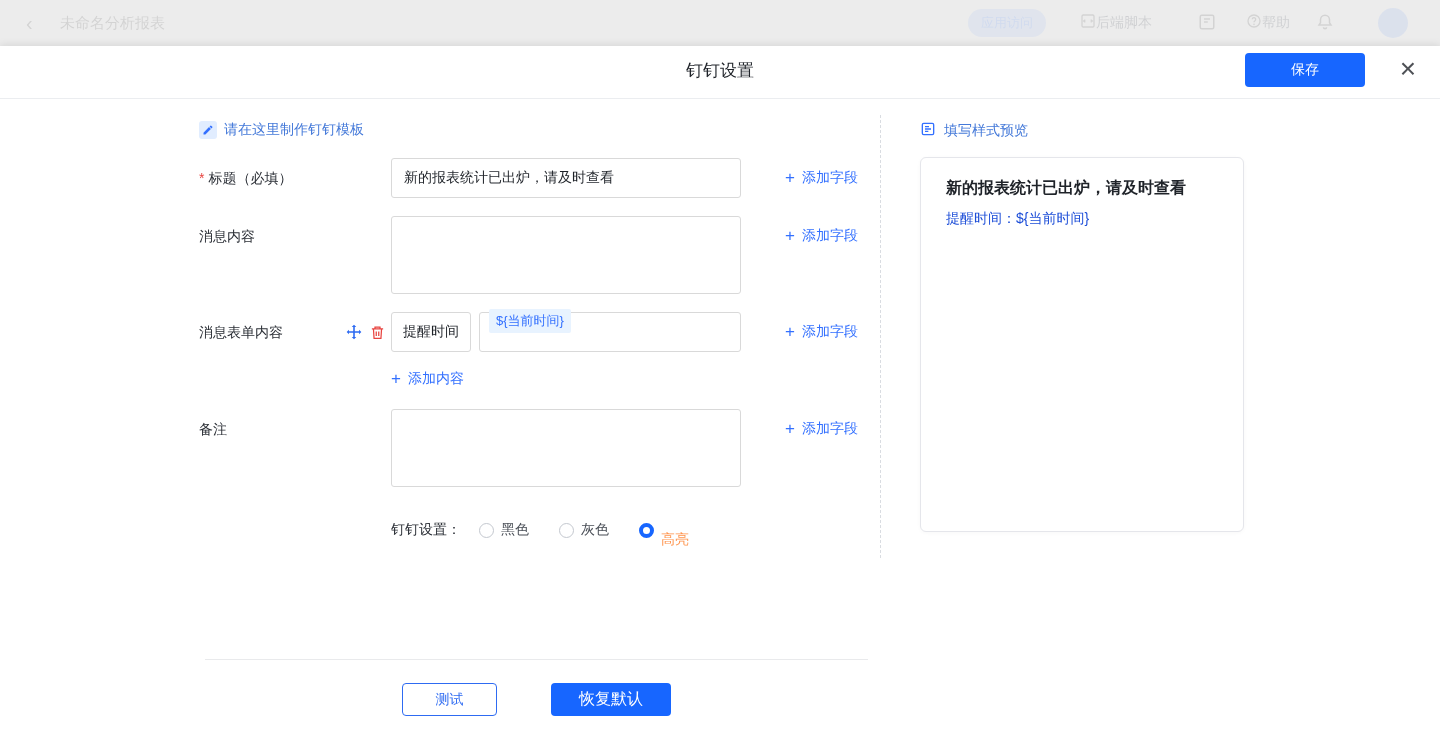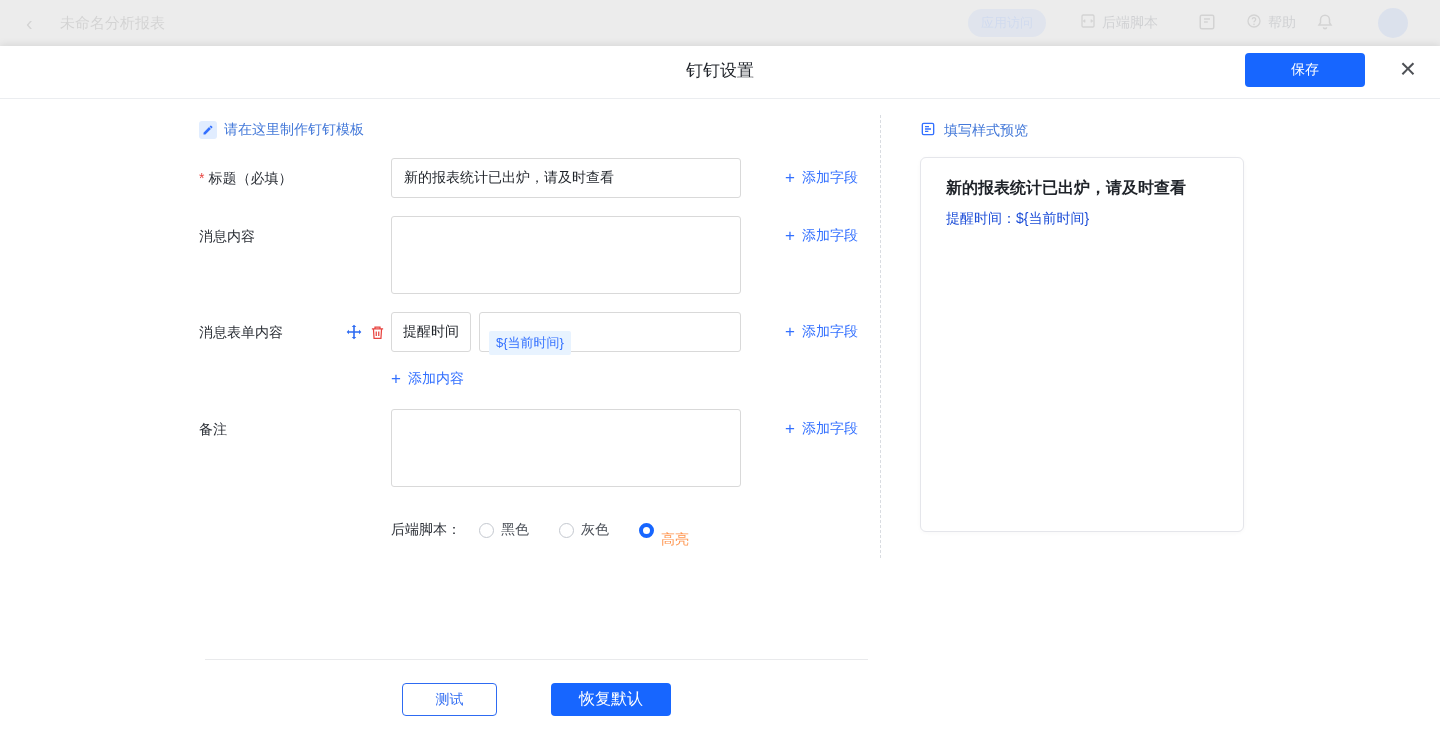--- a/index.html
+++ b/index.html
@@ -21,21 +21,21 @@
     position: relative; width: 100%; height: 100%;
     opacity: 0.13;
   }
   .tb-back { position: absolute; left: 26px; top: 13px; font-size: 20px; color: #333; line-height: 20px; }
   .tb-title { position: absolute; left: 60px; top: 14px; font-size: 15px; color: #333; }
   .tb-pill {
     position: absolute; left: 968px; top: 9px; width: 78px; height: 28px;
     background: rgba(31,105,255,0.45); color: #1f69ff; border-radius: 14px;
     display: flex; align-items: center; justify-content: center; font-size: 13px;
   }
-  .tb-item { position: absolute; top: 13px; display: flex; align-items: center; gap: 6px; font-size: 14px; color: #0f172a; }
+  .tb-item { position: absolute; top: 13px; display: flex; align-items: center; font-size: 14px; color: #0f172a; }
   .tb-item.script { left: 1080px; }
   .tb-item.help { left: 1246px; }
   .tb-sq { position: absolute; left: 1198px; top: 13px; }
   .tb-bell { position: absolute; left: 1316px; top: 13px; }
   .tb-avatar {
     position: absolute; left: 1378px; top: 8px; width: 30px; height: 30px;
     border-radius: 50%; background: #6f9af0;
   }
 
   
@@ -91,21 +91,21 @@
 
   .row-icons { position: absolute; left: 346px; top: 225px; display: flex; align-items: center; gap: 8px; }
   .kv-key {
     position: absolute; left: 391px; top: 213px; width: 80px; height: 40px;
     border: 1px solid #d9d9d9; border-radius: 3px; text-align: center;
     font-size: 14px; color: #1f2329; font-family: inherit; background: #fff;
   }
   .kv-value {
     position: absolute; left: 479px; top: 213px; width: 262px; height: 40px;
     border: 1px solid #d9d9d9; border-radius: 3px; background: #fff;
-    display: flex; align-items: flex-start; padding: 18px 9px;
+    display: flex; align-items: flex-end; padding: 18px 9px;
   }
   .var-tag {
     background: #e8f3ff; color: #3370ff; font-size: 13px;
     padding: 3px 7px; border-radius: 2px;
   }
   .add-content-link {
     position: absolute; left: 391px; top: 271px; display: flex; align-items: center; gap: 7px;
     color: #3370ff; font-size: 14px; cursor: pointer;
   }
 
@@ -265,21 +265,21 @@
       </div>
 
       <div class="f-label" style="top:322px;">备注</div>
       <textarea class="f-textarea" style="top: 310px;"></textarea>
       <div class="add-link" style="top:321px;">
         <span class="plus">+</span>
         <span>添加字段</span>
       </div>
 
       <div class="color-row">
-        <span class="color-label">后端脚本：</span>
+        <span class="color-label">钉钉设置：</span>
         <span class="radio-opt">
           <span class="radio-circle"></span>
           <span class="radio-label">黑色</span>
         </span>
         <span class="radio-opt">
           <span class="radio-circle"></span>
           <span class="radio-label">灰色</span>
         </span>
         <span class="radio-opt selected">
           <span class="radio-circle"></span>

